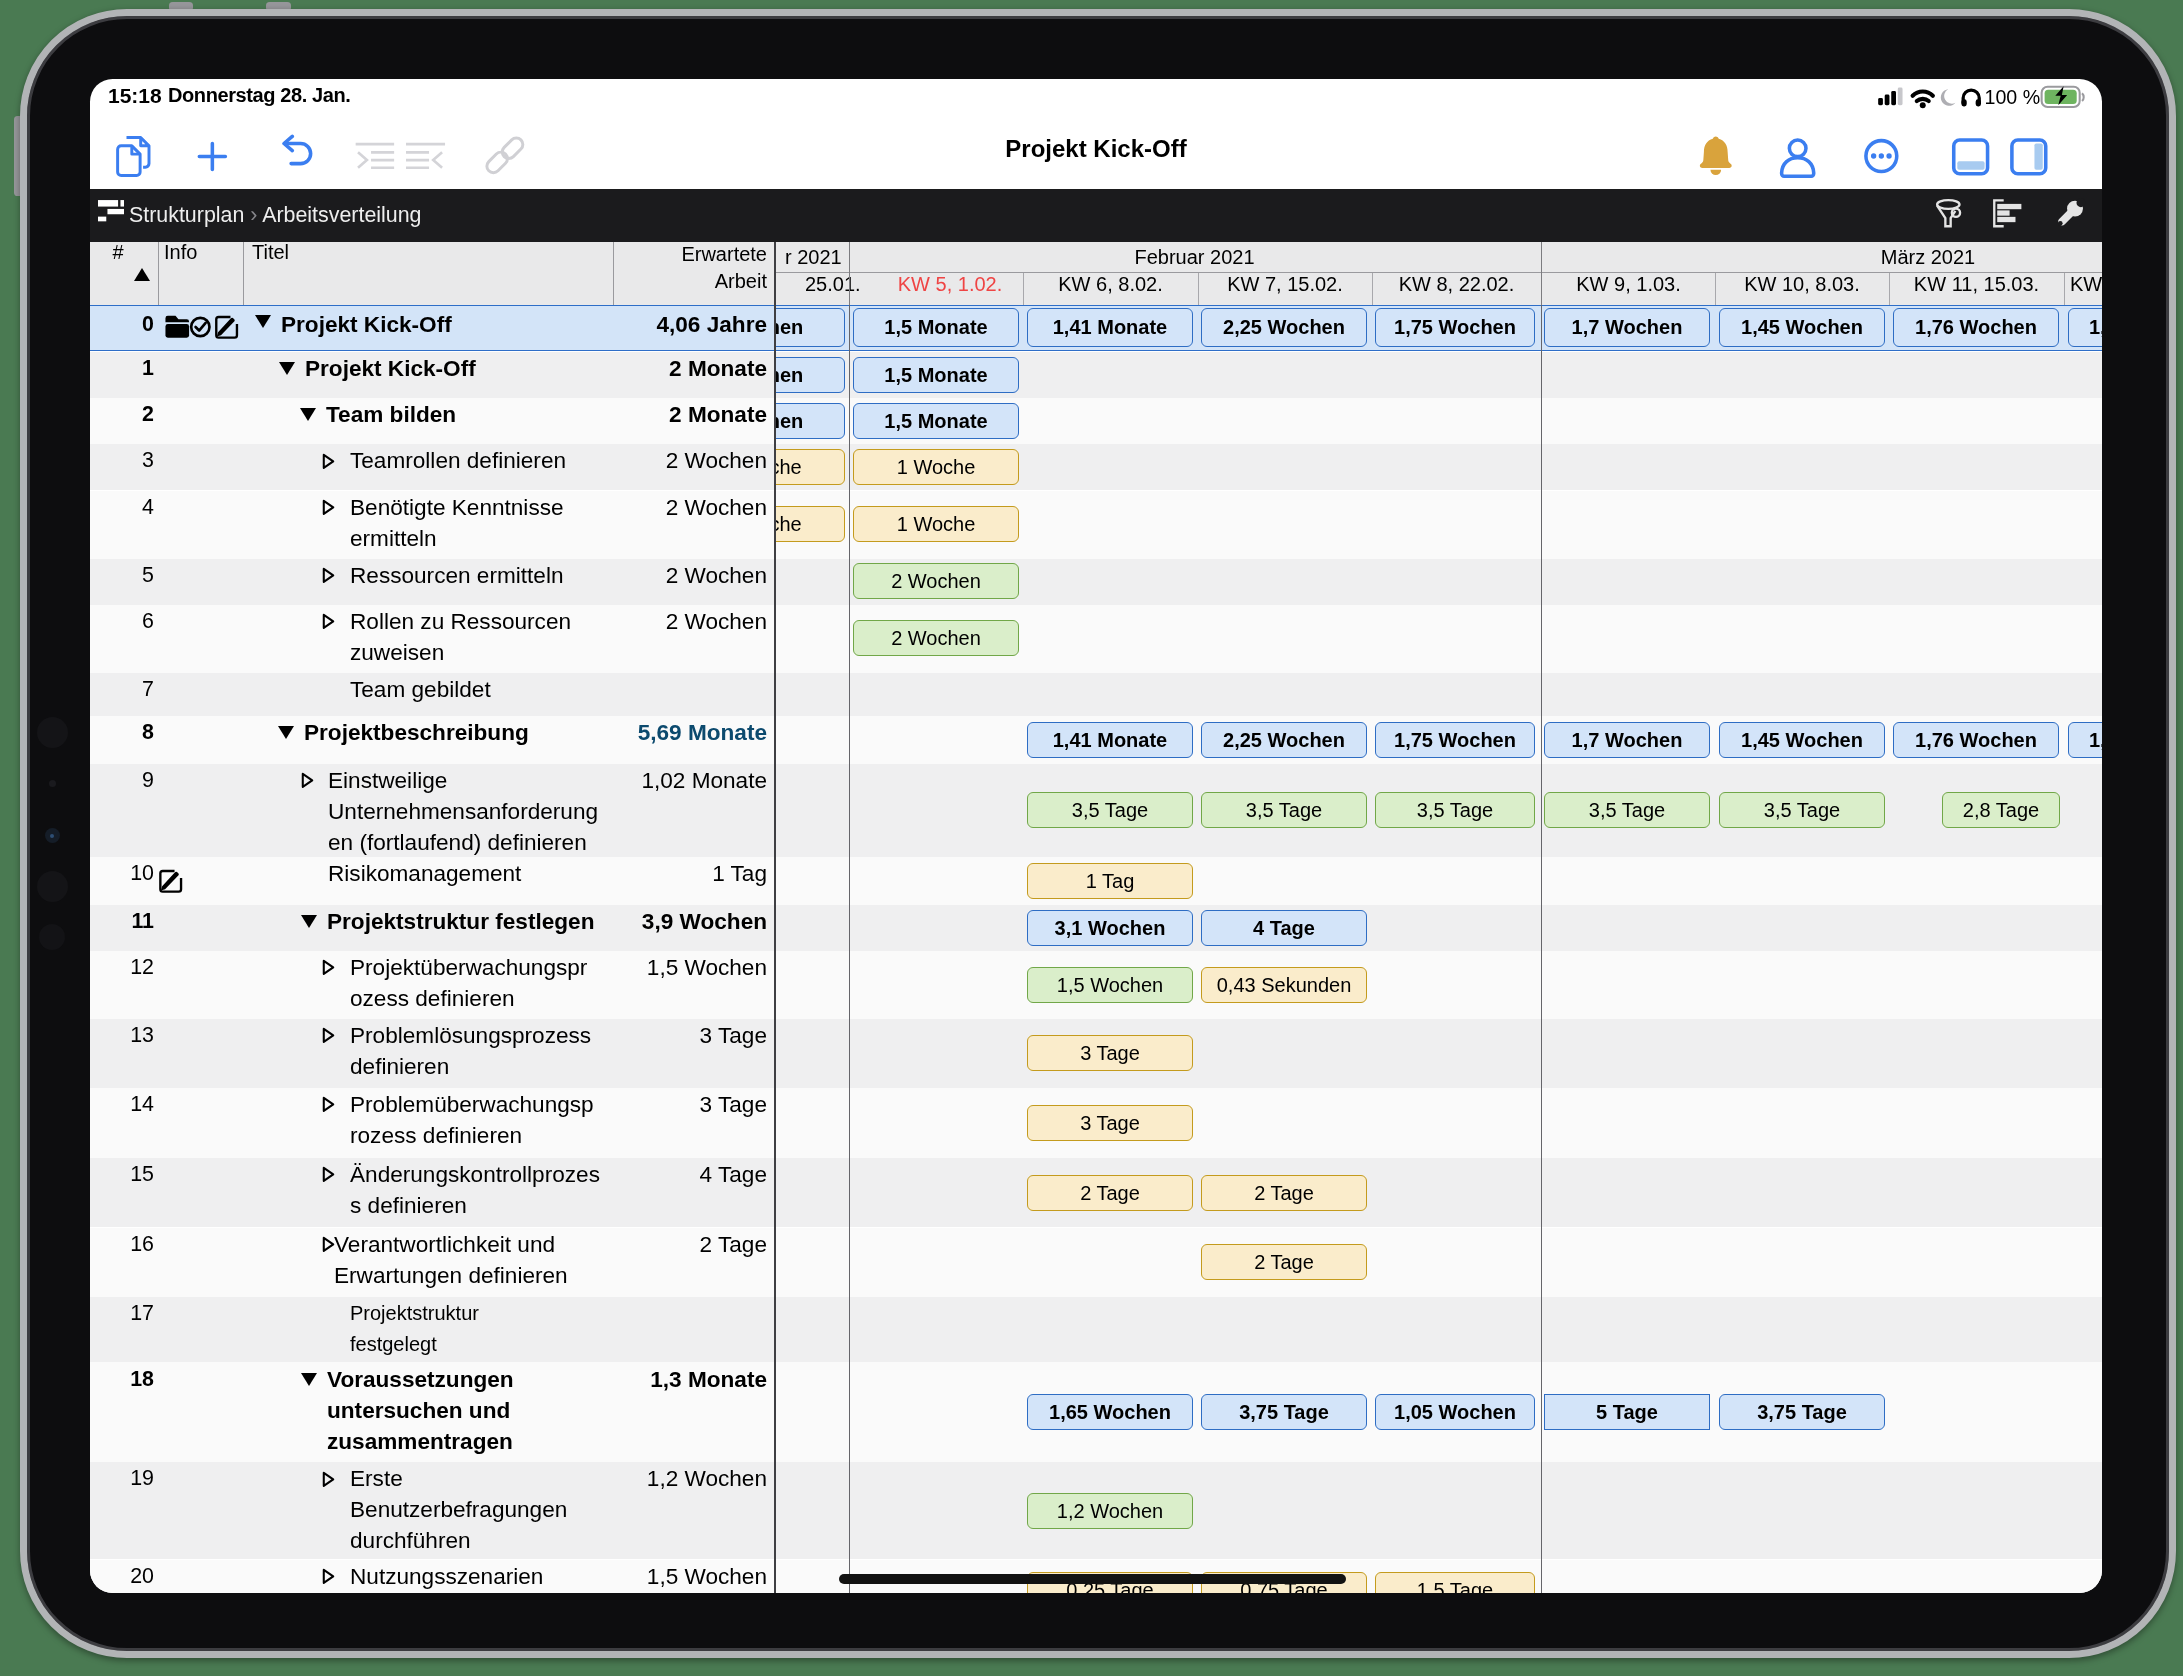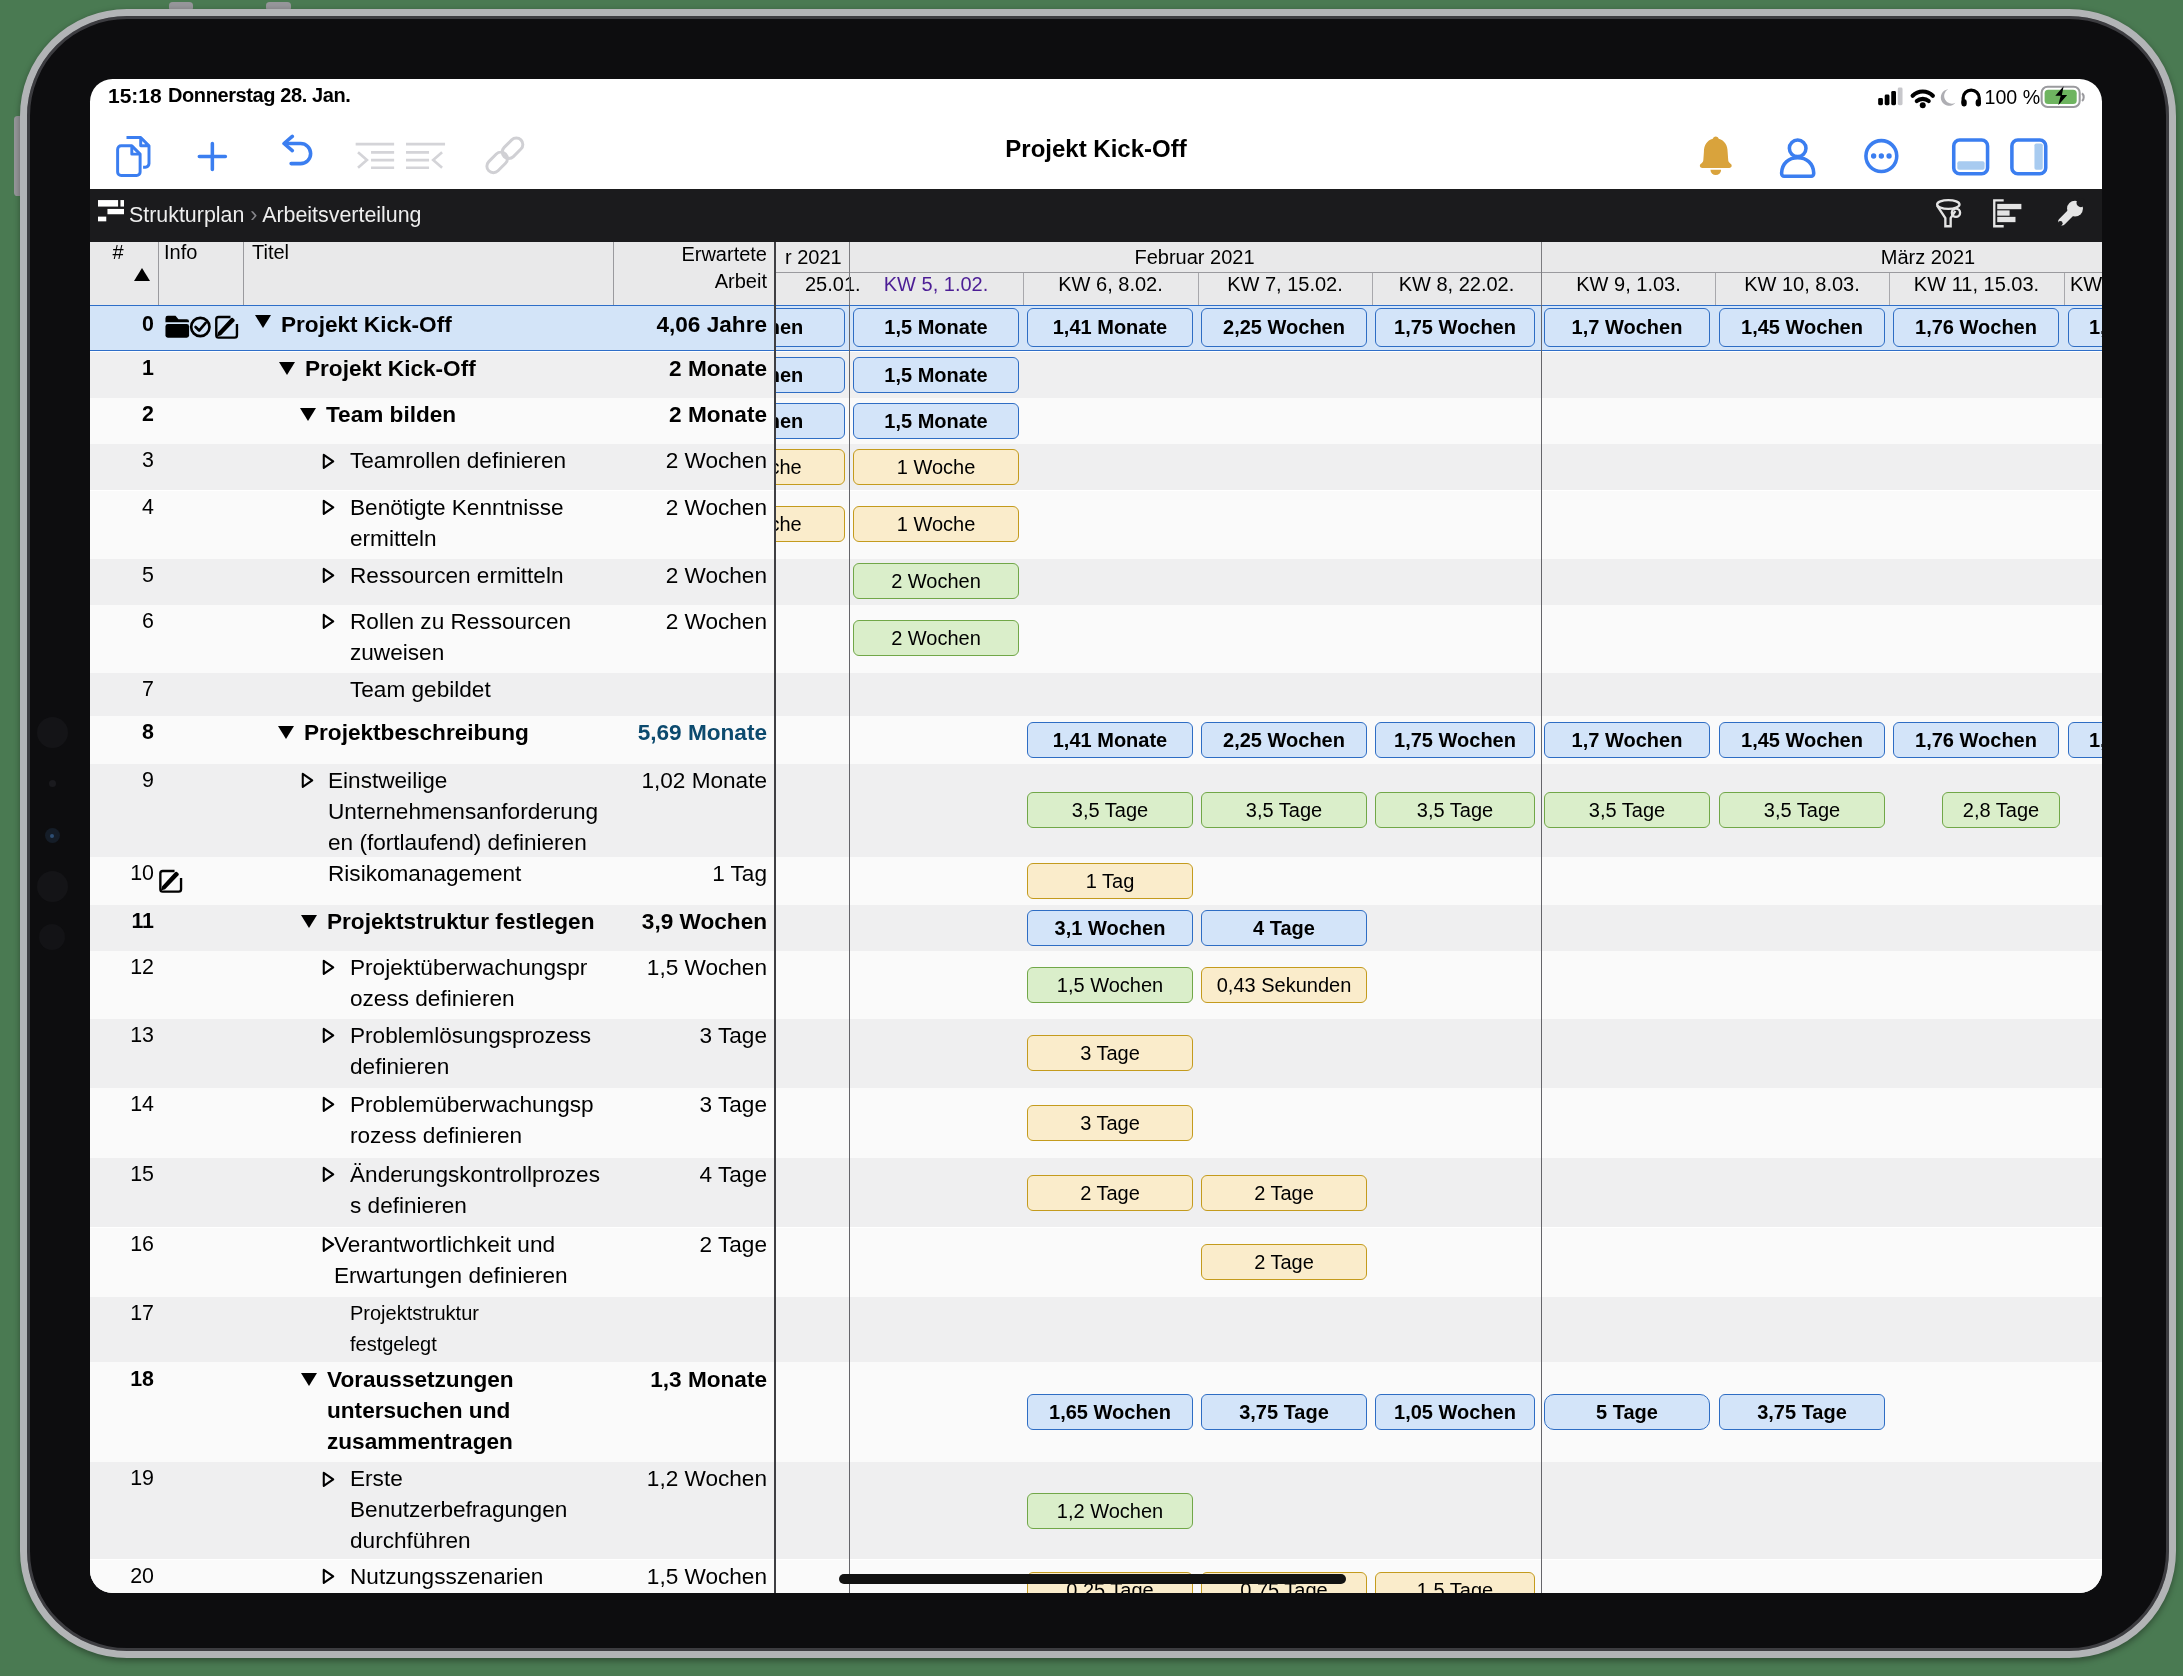--- a/index.html
+++ b/index.html
@@ -131,21 +131,21 @@
 <div class="abs" style="left:162px;top:162px;font-size:20px;color:#000">Titel</div>
 <div class="abs" style="left:499px;top:162px;width:178px;text-align:right;font-size:20px;color:#000;line-height:27px">Erwartete<br>Arbeit</div>
 <div class="abs" style="left:68px;top:163px;width:1.2px;height:64px;background:#9a9a9e"></div>
 <div class="abs" style="left:153px;top:163px;width:1.2px;height:64px;background:#9a9a9e"></div>
 <div class="abs" style="left:523px;top:163px;width:1.2px;height:64px;background:#9a9a9e"></div>
 <div class="abs" style="left:685px;top:163px;width:1488px;height:64px;overflow:hidden">
 <div class="abs" style="left:10px;top:3.6px;font-size:20px;color:#000">r 2021</div>
 <div class="abs" style="left:74px;top:3.6px;width:691px;text-align:center;font-size:20px;color:#000">Februar 2021</div>
 <div class="abs" style="left:766px;top:3.6px;width:774px;text-align:center;font-size:20px;color:#000">März 2021</div>
 <div class="abs" style="left:0;top:30px;width:100%;height:1.2px;background:#9a9a9e"></div>
-<div class="abs" style="left:74px;top:31px;width:174px;text-align:center;font-size:20px;color:#4c1d95">KW 5, 1.02.</div>
+<div class="abs" style="left:88px;top:31px;width:174px;text-align:center;font-size:20px;color:#ef4444">KW 5, 1.02.</div>
 <div class="abs" style="left:248px;top:31px;width:175px;text-align:center;font-size:20px;color:#000">KW 6, 8.02.</div>
 <div class="abs" style="left:423px;top:31px;width:174px;text-align:center;font-size:20px;color:#000">KW 7, 15.02.</div>
 <div class="abs" style="left:597px;top:31px;width:169px;text-align:center;font-size:20px;color:#000">KW 8, 22.02.</div>
 <div class="abs" style="left:766px;top:31px;width:175px;text-align:center;font-size:20px;color:#000">KW 9, 1.03.</div>
 <div class="abs" style="left:940px;top:31px;width:174px;text-align:center;font-size:20px;color:#000">KW 10, 8.03.</div>
 <div class="abs" style="left:1114px;top:31px;width:175px;text-align:center;font-size:20px;color:#000">KW 11, 15.03.</div>
 <div class="abs" style="left:30px;top:31px;font-size:20px;color:#000">25.01.</div>
 <div class="abs" style="left:1295px;top:31px;font-size:20px;color:#000;white-space:nowrap">KW 12</div>
 <div class="abs" style="left:248px;top:31px;width:1.2px;height:33px;background:#a8a8ac"></div>
 <div class="abs" style="left:423px;top:31px;width:1.2px;height:33px;background:#a8a8ac"></div>
@@ -425,21 +425,21 @@
       </div>
 <div style="position:absolute;left:252px;top:1089px;width:166px;height:36px;background:#d3e4f9;border:1.8px solid #2e6dc4;border-radius:6px;display:flex;align-items:center;justify-content:center;font-size:20px;font-weight:700;color:#000;">
         <span style="">1,65 Wochen</span>
       </div>
 <div style="position:absolute;left:426px;top:1089px;width:166px;height:36px;background:#d3e4f9;border:1.8px solid #2e6dc4;border-radius:6px;display:flex;align-items:center;justify-content:center;font-size:20px;font-weight:700;color:#000;">
         <span style="">3,75 Tage</span>
       </div>
 <div style="position:absolute;left:600px;top:1089px;width:160px;height:36px;background:#d3e4f9;border:1.8px solid #2e6dc4;border-radius:6px;display:flex;align-items:center;justify-content:center;font-size:20px;font-weight:700;color:#000;">
         <span style="">1,05 Wochen</span>
       </div>
-<div style="position:absolute;left:769px;top:1089px;width:166px;height:36px;background:#d3e4f9;border:1.8px solid #2e6dc4;border-radius:10px;display:flex;align-items:center;justify-content:center;font-size:20px;font-weight:700;color:#000;">
+<div style="position:absolute;left:769px;top:1089px;width:166px;height:36px;background:#d3e4f9;border:1.8px solid #2e6dc4;border-radius:0;display:flex;align-items:center;justify-content:center;font-size:20px;font-weight:700;color:#000;">
         <span style="">5 Tage</span>
       </div>
 <div style="position:absolute;left:944px;top:1089px;width:166px;height:36px;background:#d3e4f9;border:1.8px solid #2e6dc4;border-radius:6px;display:flex;align-items:center;justify-content:center;font-size:20px;font-weight:700;color:#000;">
         <span style="">3,75 Tage</span>
       </div>
 <div style="position:absolute;left:252px;top:1188px;width:166px;height:36px;background:#daeeca;border:1.8px solid #71a748;border-radius:6px;display:flex;align-items:center;justify-content:center;font-size:20px;font-weight:400;color:#000;">
         <span style="">1,2 Wochen</span>
       </div>
 <div style="position:absolute;left:252px;top:1267px;width:166px;height:36px;background:#faeccb;border:1.8px solid #c49b1d;border-radius:6px;display:flex;align-items:center;justify-content:center;font-size:20px;font-weight:400;color:#000;">
         <span style="">0,25 Tage</span>

